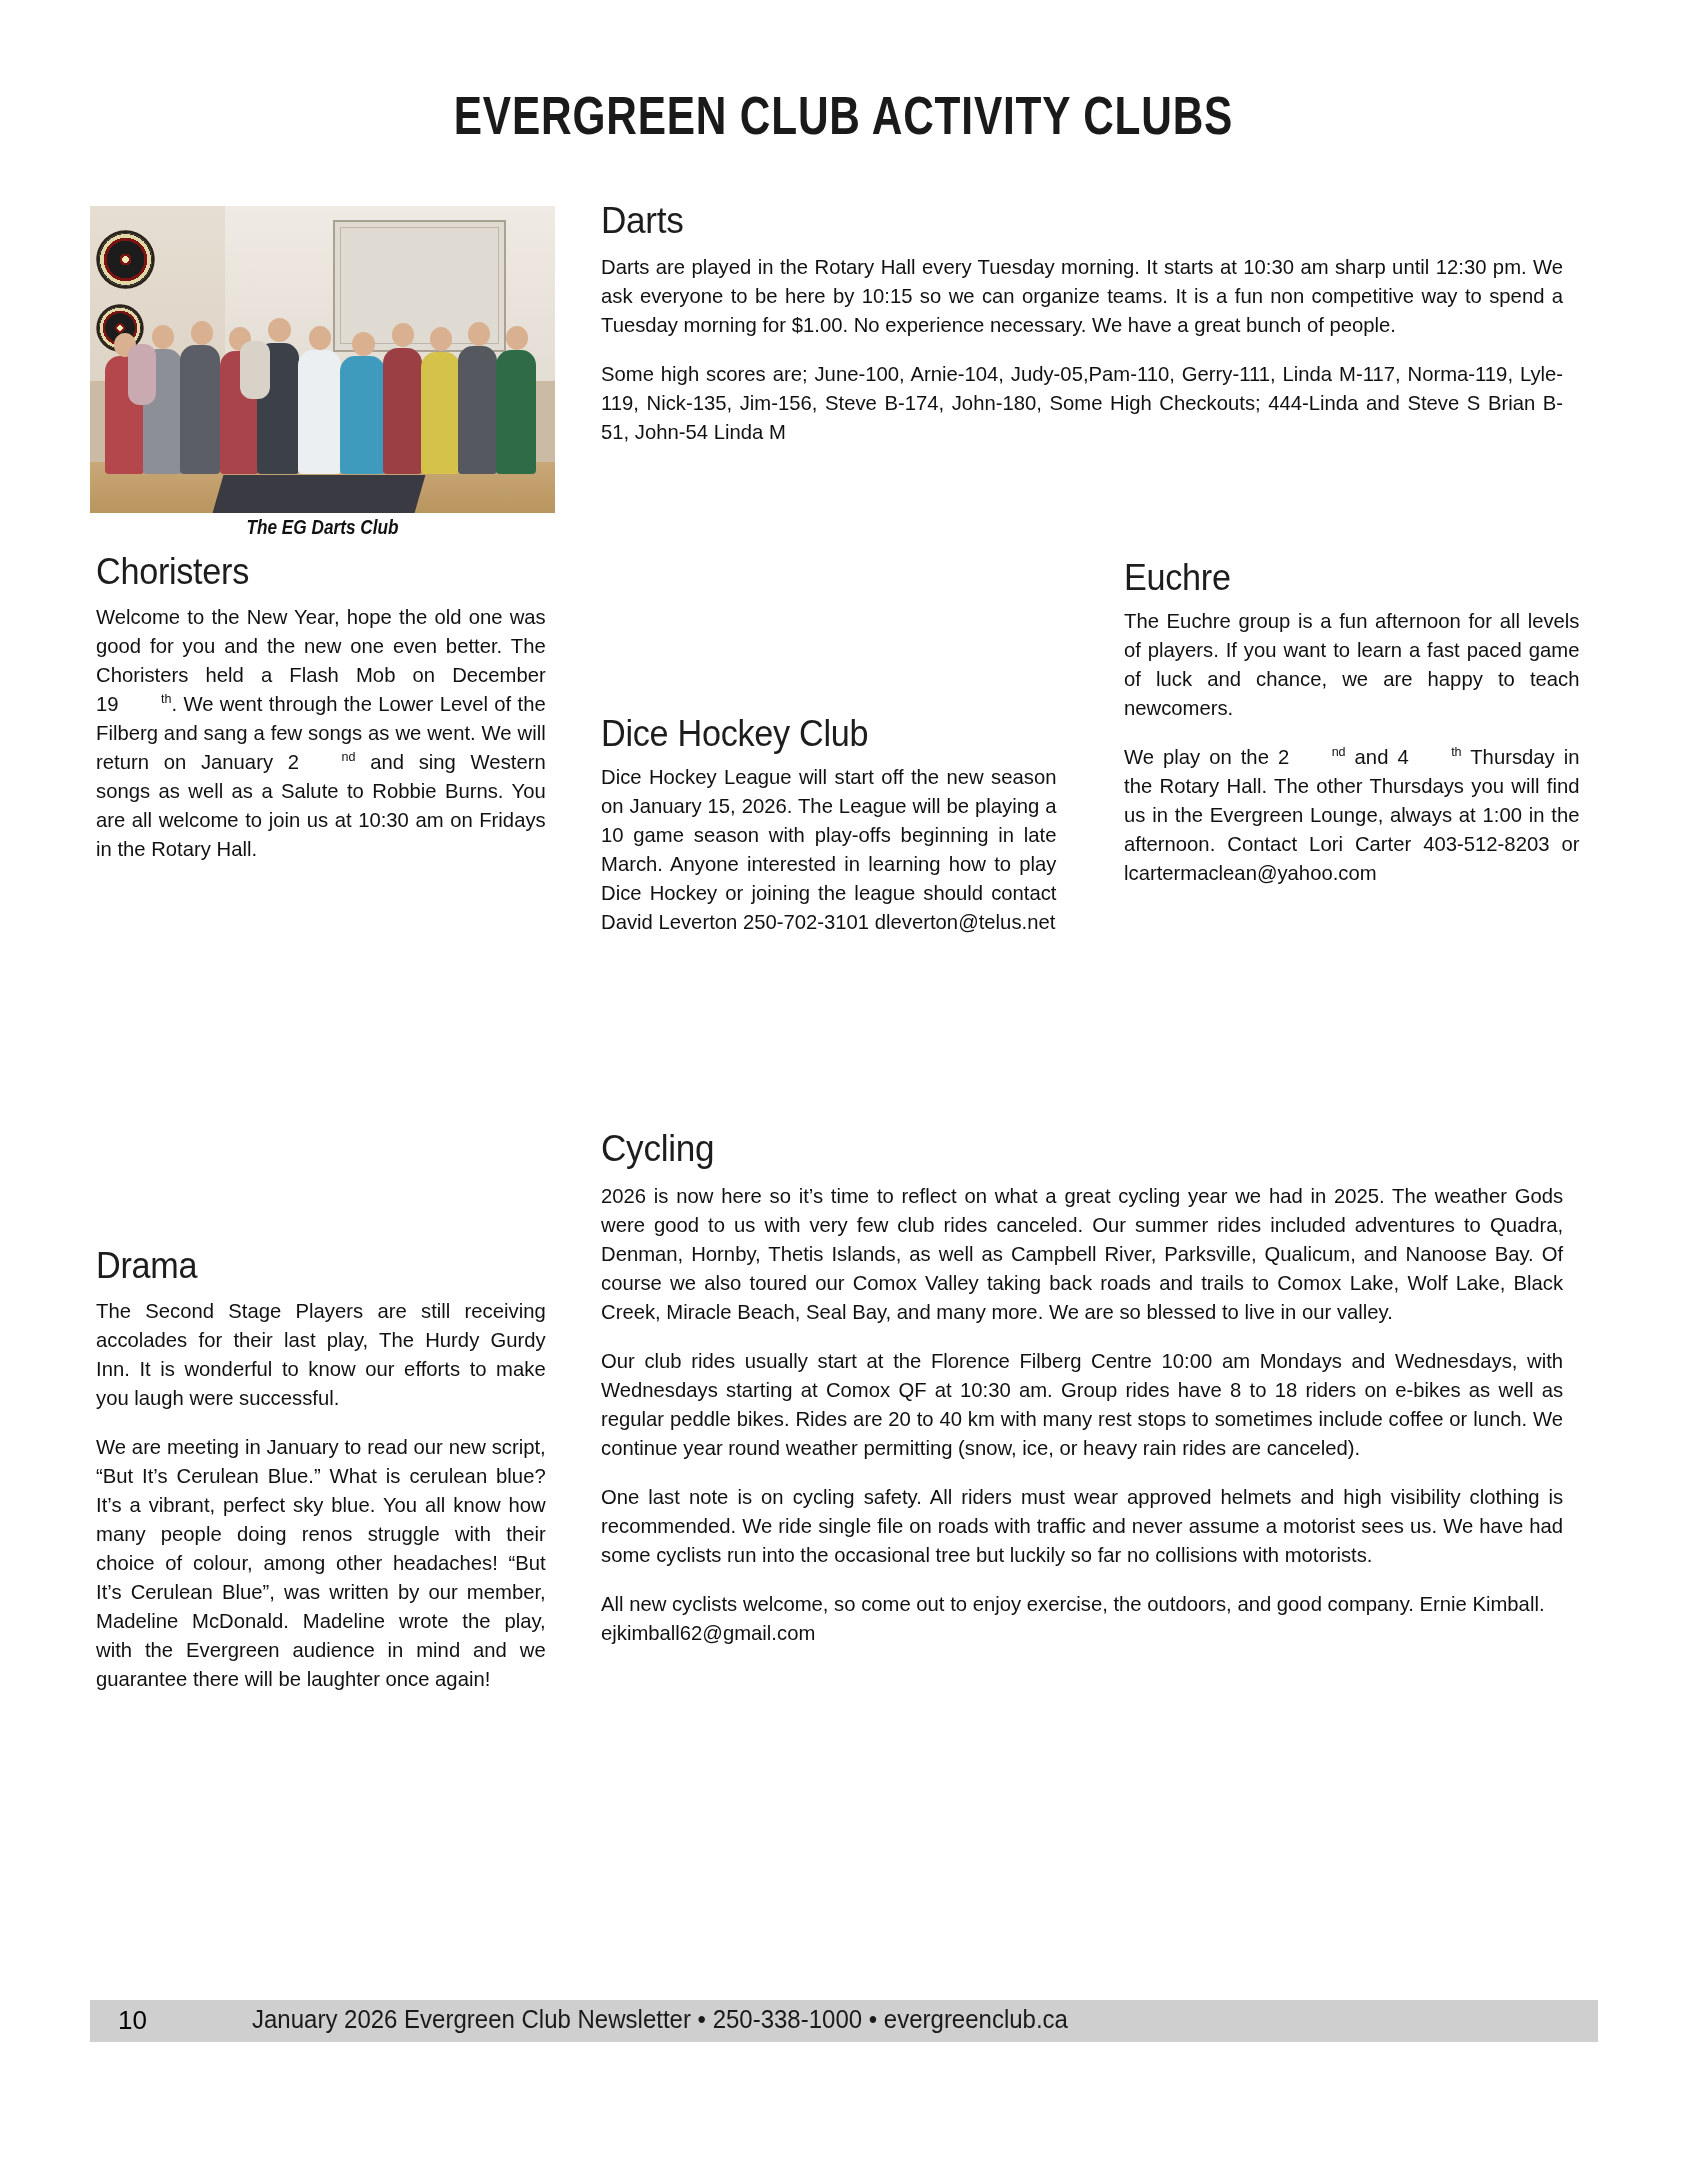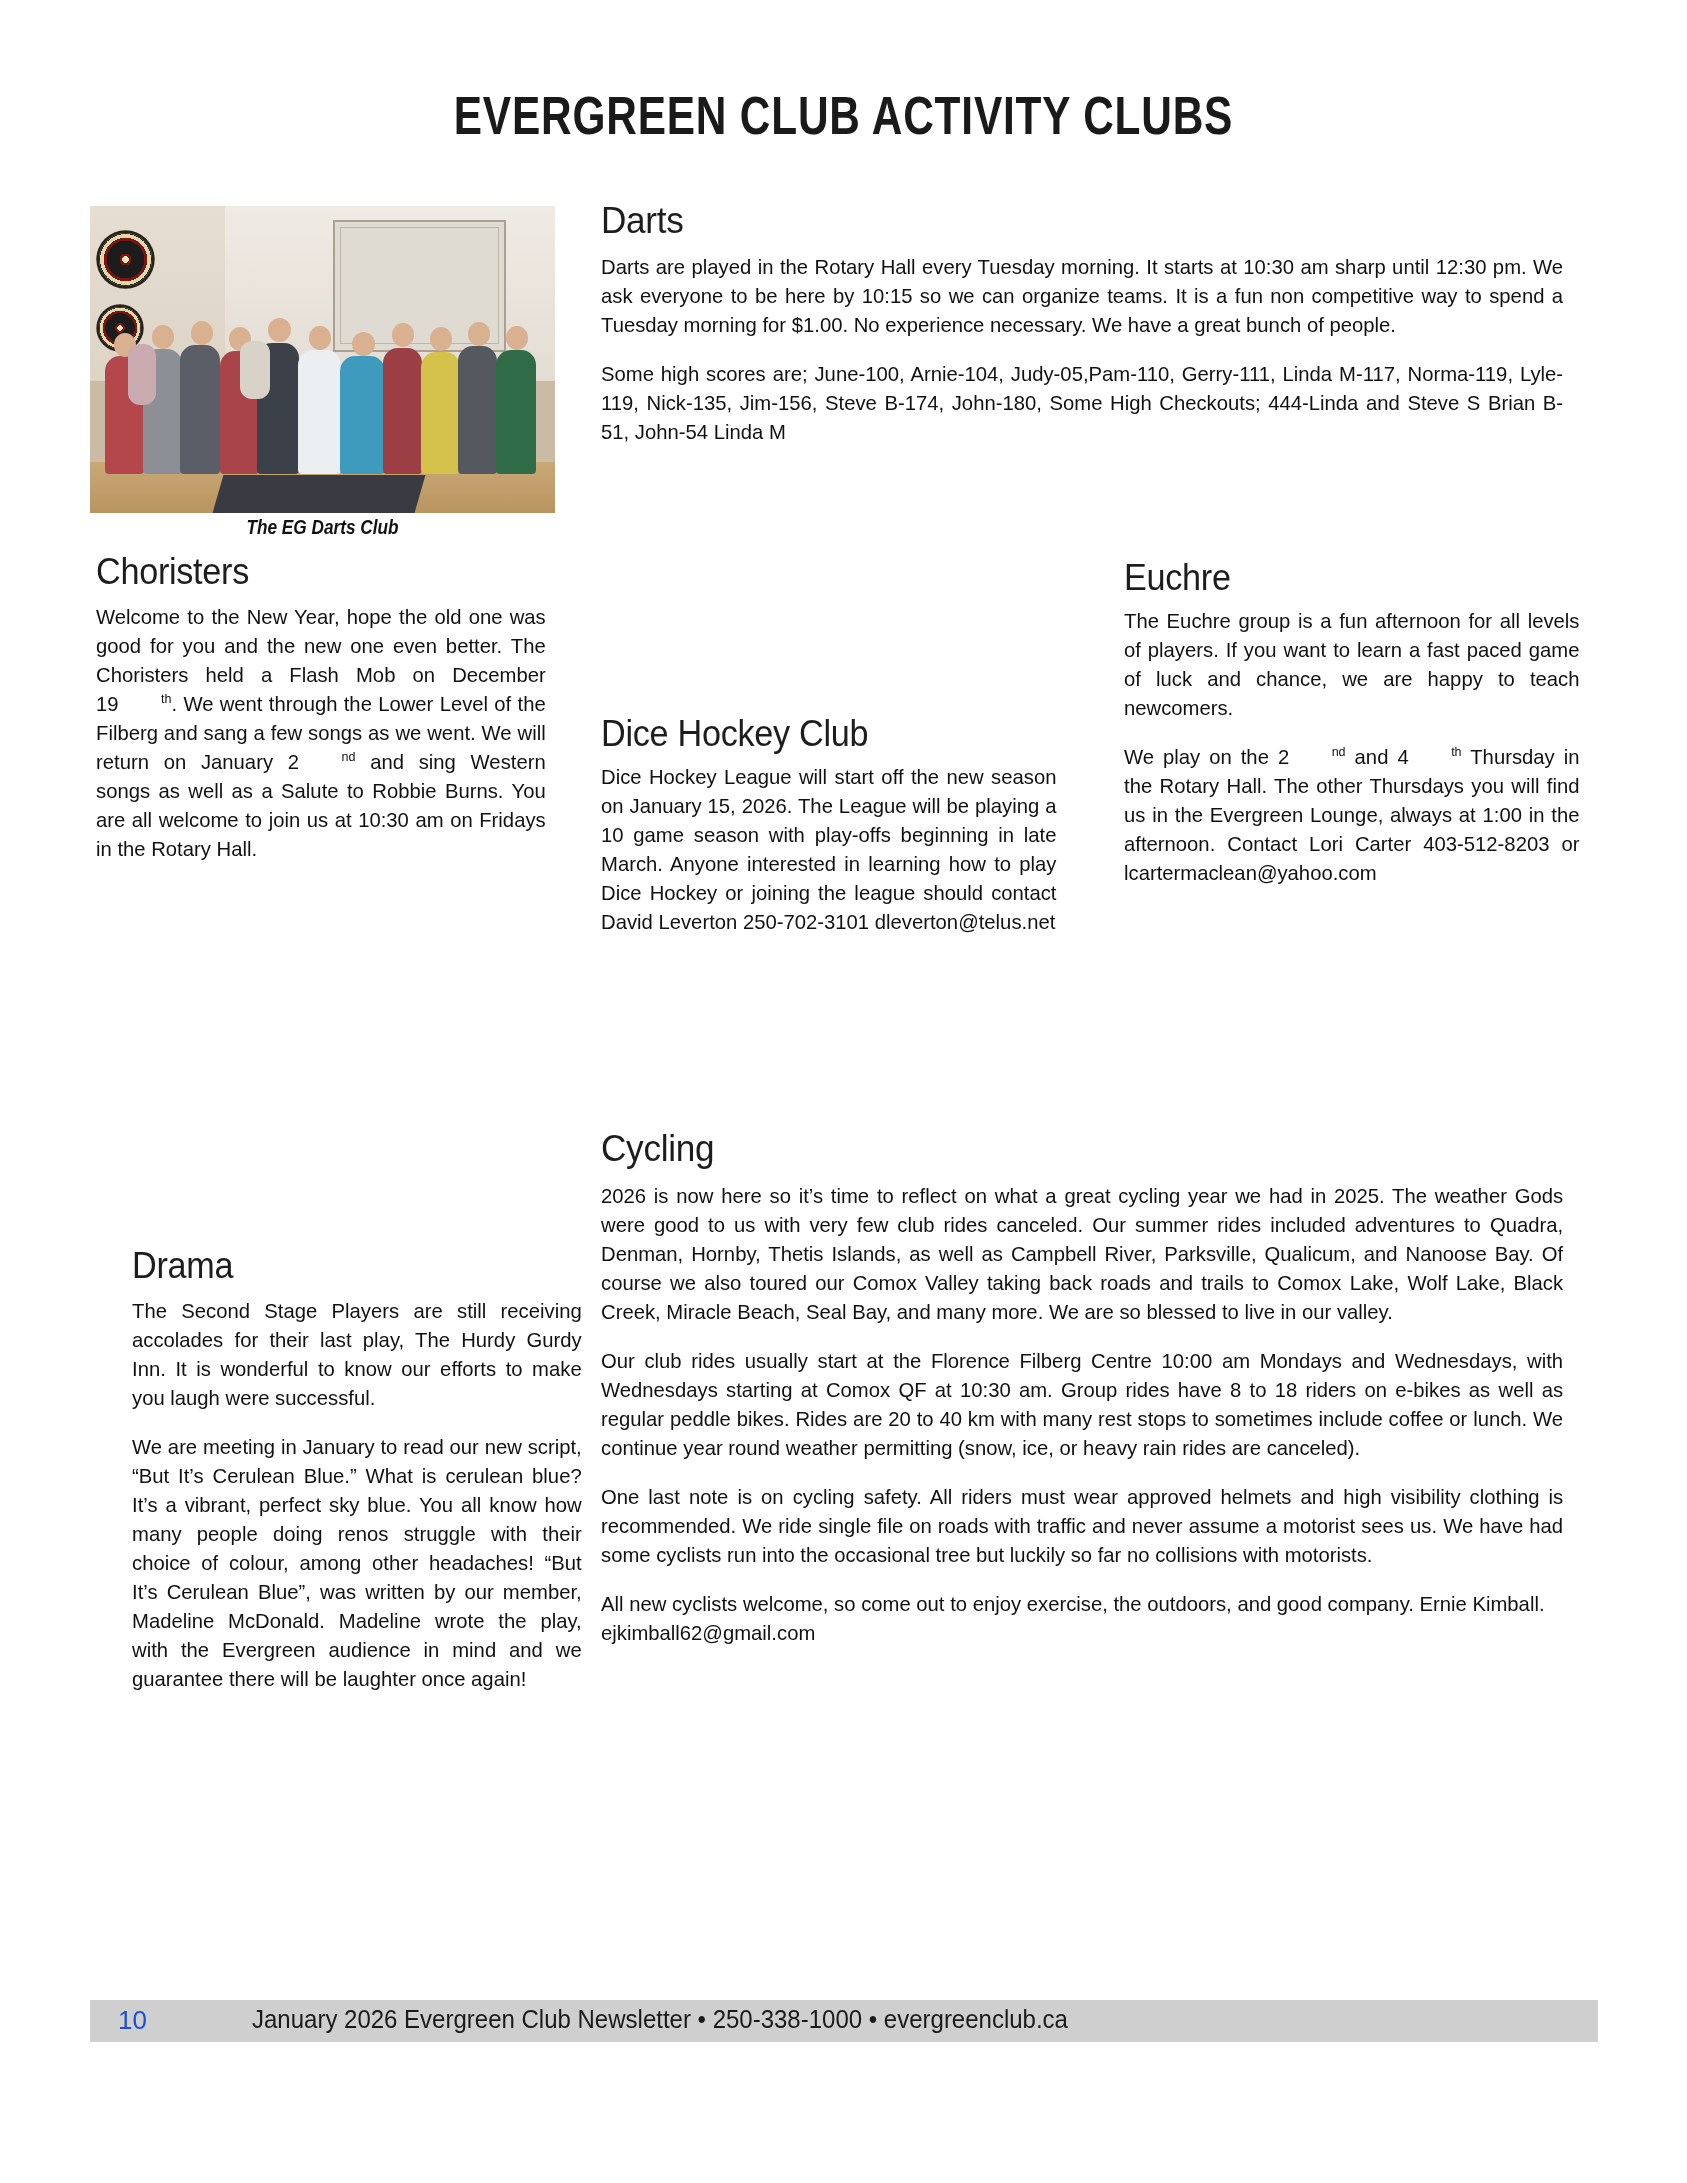--- a/index.html
+++ b/index.html
@@ -142,21 +142,21 @@
     left: 90px;
     top: 2000px;
     width: 1508px;
     height: 42px;
     background: #cfcfcf;
   }
   .footer-page {
     position: absolute;
     left: 28px; top: 5.4px;
     font-size: 26px;
-    color: #1d4ed8;
+    color: #000000;
     font-family: "Liberation Sans", sans-serif;
   }
   .footer-text {
     position: absolute;
     left: 162px; top: 5.4px;
     font-size: 25px;
     color: #1a1a1a;
     white-space: nowrap;
     transform: scaleX(0.96);
     transform-origin: left top;
@@ -218,21 +218,21 @@
   </div>
 
   <div class="abs" style="left:96px; top:553px; width:459px;">
     <div class="club-head">Choristers</div>
     <div class="body-txt" style="margin-top:10.8px; width:466px;">
       <p><span>Welcome to the New Year, hope the old one was good for you and the new one even better. The Choristers held a Flash Mob on December 19</span><sup>th</sup><span>. We went through the Lower Level of the Filberg and sang a few songs as we went. We will return on January 2</span><sup>nd</sup><span> and sing Western songs as well as a Salute to Robbie Burns. You are all welcome to join us at 10:30 am on Fridays in the Rotary Hall.</span></p>
     </div>
   </div>
 
 
-  <div class="abs" style="left:96px; top:1247px; width:466px;margin-left:36px;">
+  <div class="abs" style="left:96px; top:1247px; width:466px;">
     <div class="club-head">Drama</div>
     <div class="body-txt" style="margin-top:10.8px; width:466px;">
       <p>The Second Stage Players are still receiving accolades for their last play, The Hurdy Gurdy Inn. It is wonderful to know our efforts to make you laugh were successful.</p>
       <p>We are meeting in January to read our new script, “But It’s Cerulean Blue.” What is cerulean blue? It’s a vibrant, perfect sky blue. You all know how many people doing renos struggle with their choice of colour, among other headaches! “But It’s Cerulean Blue”, was written by our member, Madeline    McDonald.    Madeline wrote the play, with the Evergreen audience in mind and we guarantee there will be laughter once again!</p>
     </div>
   </div>
 
 
   <div class="abs" style="left:601px; top:715px; width:472px;">
     <div class="club-head">Dice Hockey  Club</div>

